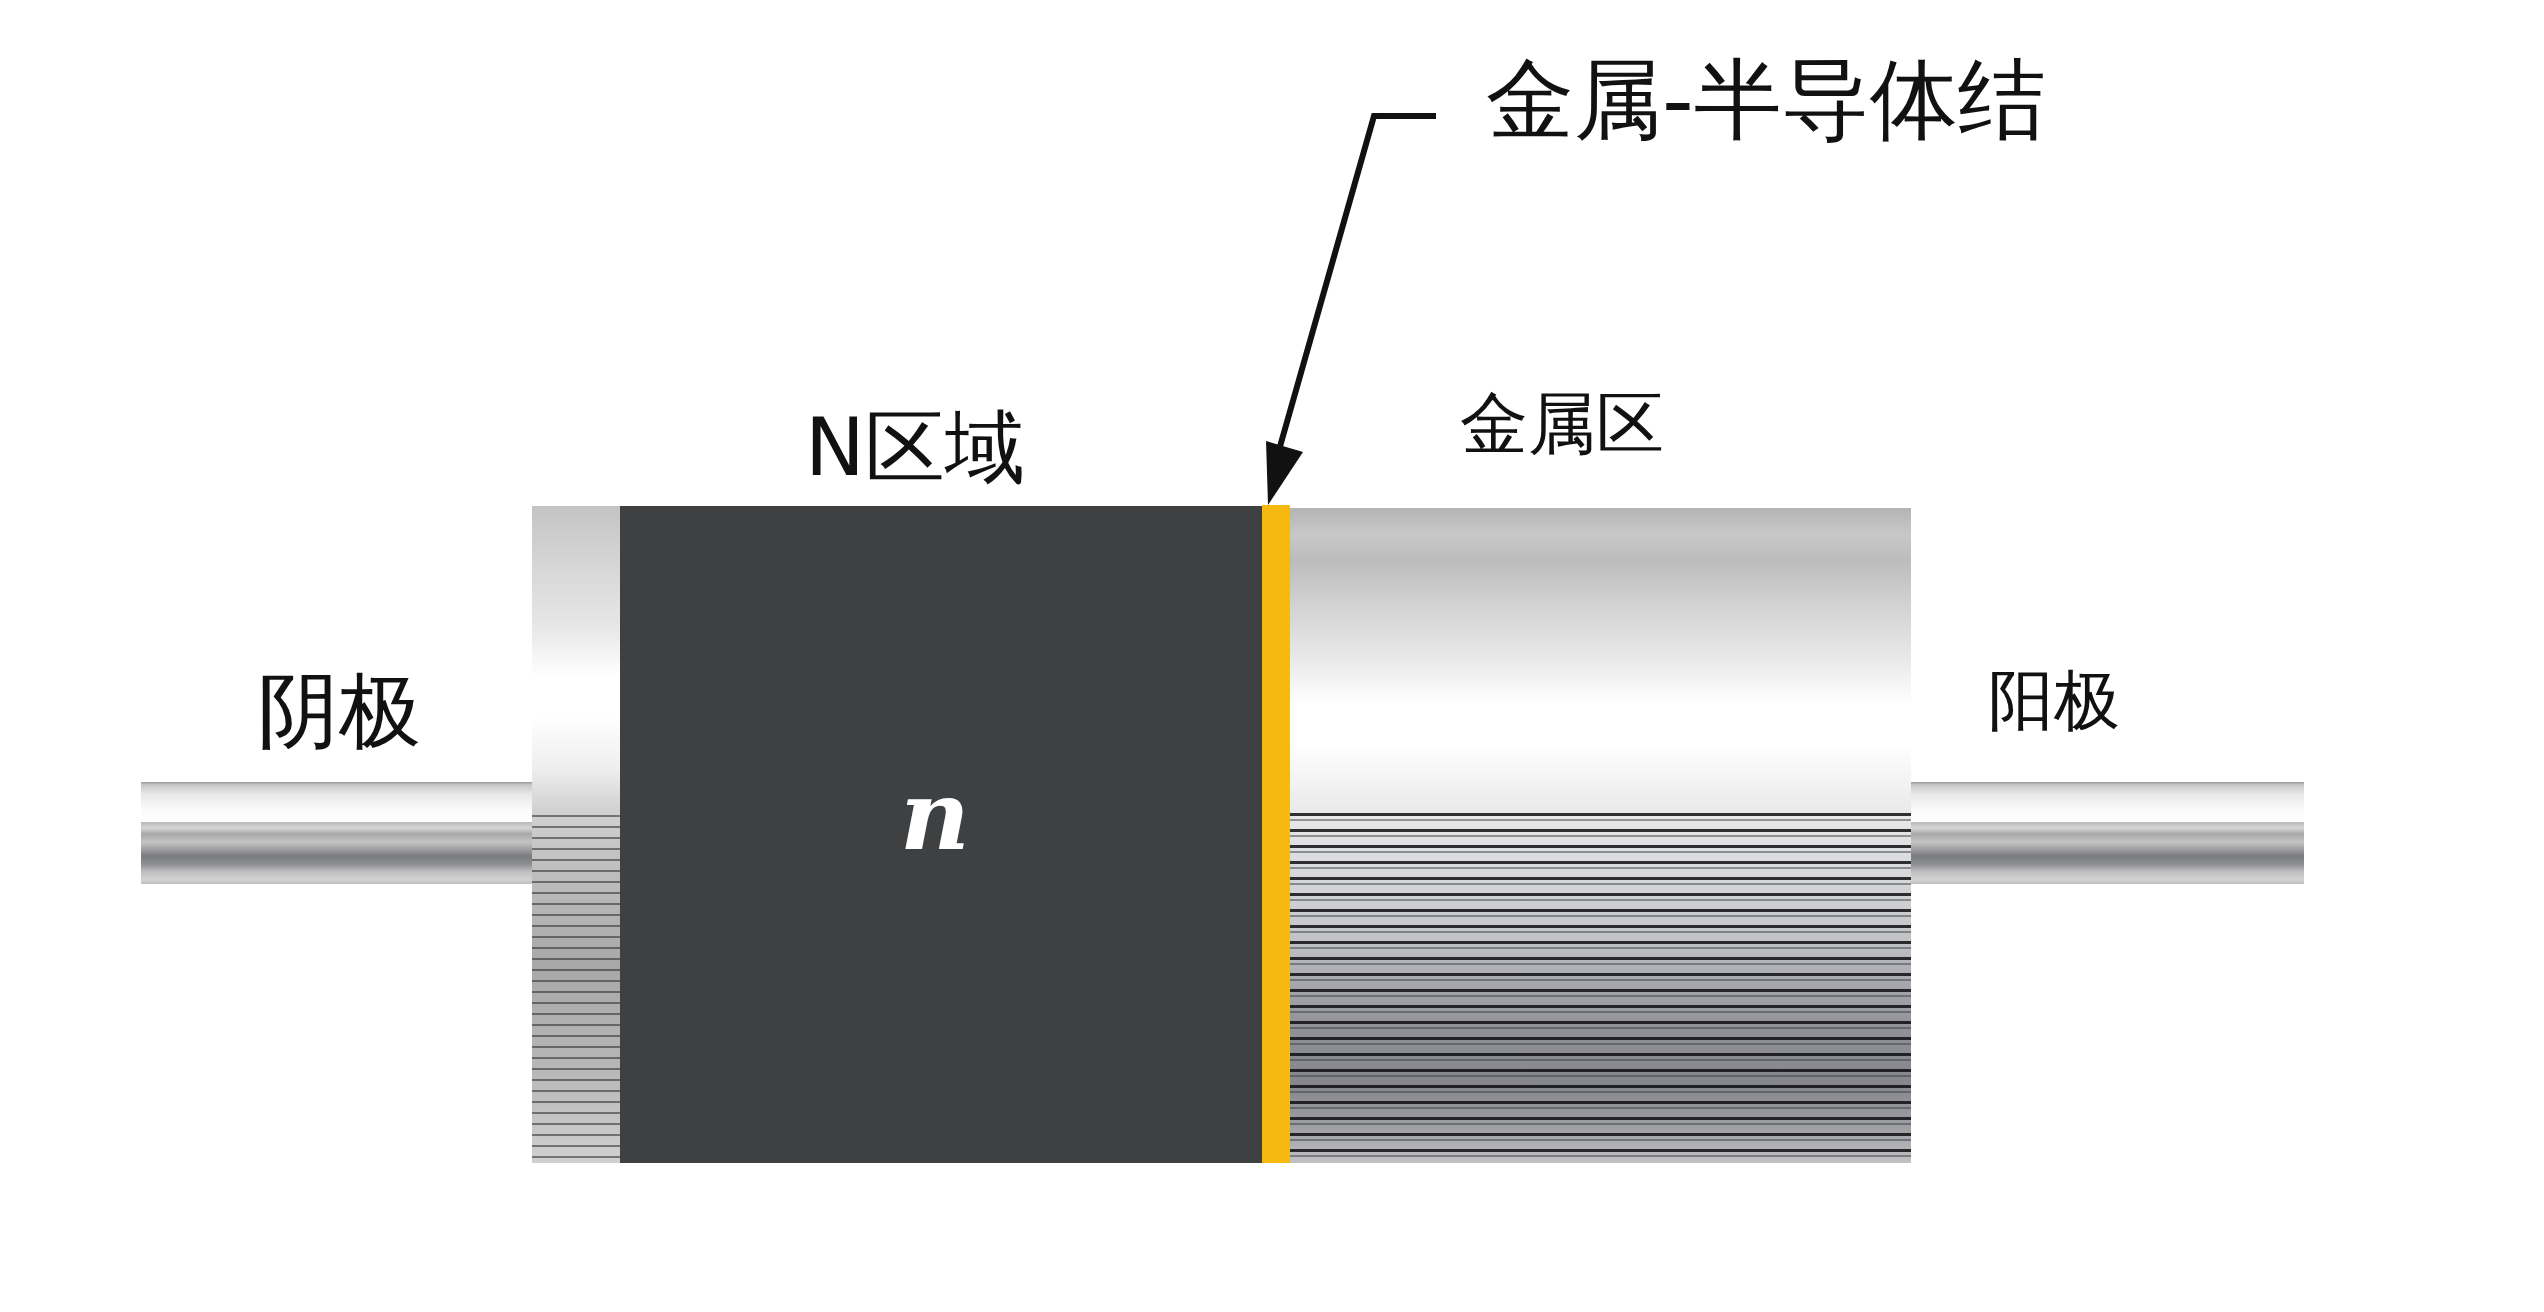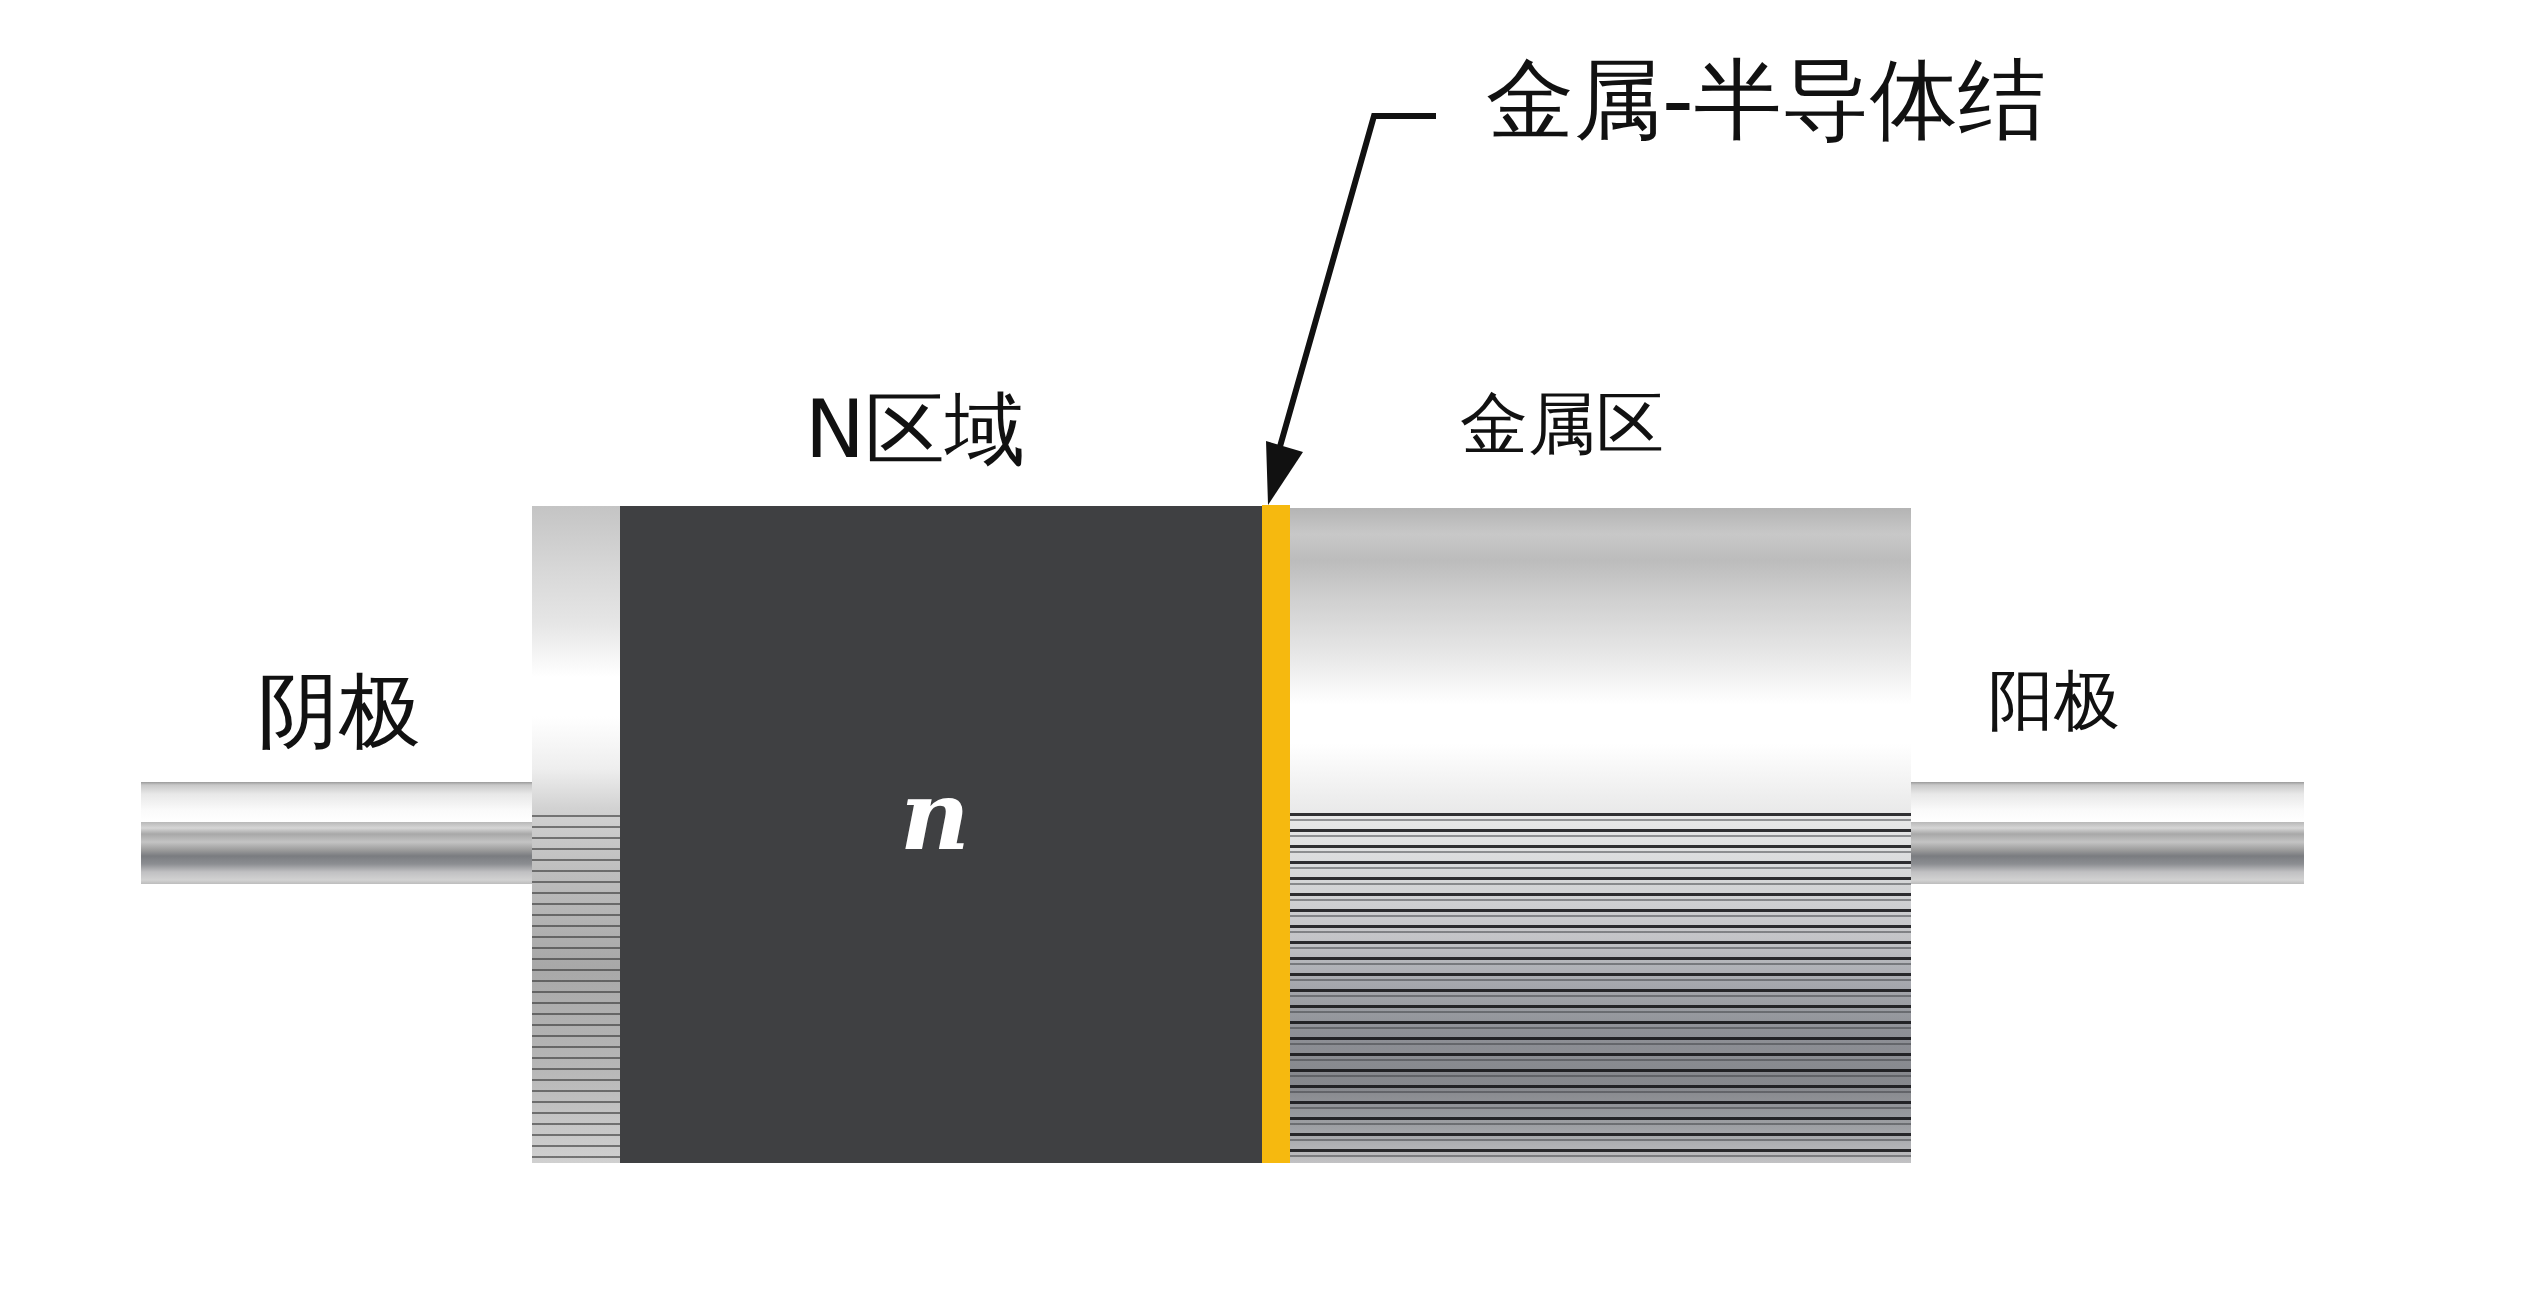--- a/index.html
+++ b/index.html
@@ -21,21 +21,21 @@
   .nregion { left:620px; top:506px; width:642px; height:657px; background:#3f4042; }
   .junction { left:1262px; top:505px; width:28px; height:658px; background:#f6b90f; }
 
   .metal { left:1290px; top:508px; width:621px; height:655px;
     background:
       repeating-linear-gradient(180deg, rgba(0,0,0,0) 0px, rgba(0,0,0,0) 8px, rgba(15,15,18,.85) 8px, rgba(15,15,18,.85) 11px, rgba(0,0,0,0) 11px, rgba(0,0,0,0) 14px, rgba(60,62,66,.5) 14px, rgba(60,62,66,.5) 16px) 0 297px/100% 358px no-repeat,
       linear-gradient(180deg,#b4b4b4 0%,#c8c8c8 4%,#bcbcbc 8%,#d0d0d0 14%,#e6e6e6 22%,#ffffff 30%,#ffffff 36%,#eeeeee 44%,#dedfe0 52%,#cfd0d2 60%,#c2c3c6 66%,#a8aab0 72%,#8e9096 80%,#85878c 88%,#a0a2a6 95%,#c2c2c4 100%); }
 
   .label { position:absolute; color:#111; white-space:nowrap; line-height:1; }
   .lbl-title { left:1486px; top:56px; font-size:88px; }
-  .lbl-n { left:805px; top:390px; font-size:80px; }
+  .lbl-n { left:805px; top:408px; font-size:80px; }
   .lbl-metal { left:1460px; top:390px; font-size:68px;font-family:Liberation Serif, serif; }
   .lbl-cathode { left:257px; top:670px; font-size:82px;text-align:right; }
   .lbl-anode { left:1988px; top:668px; font-size:66px; }
   .n-letter { left:900px; top:768px; font-size:96px; color:#ffffff;
     font-family:"DejaVu Serif","Liberation Serif",serif; font-style:italic; font-weight:bold; line-height:1; }
 
   svg.arrow { position:absolute; left:0; top:0; }
 </style>
 </head>
 <body>

